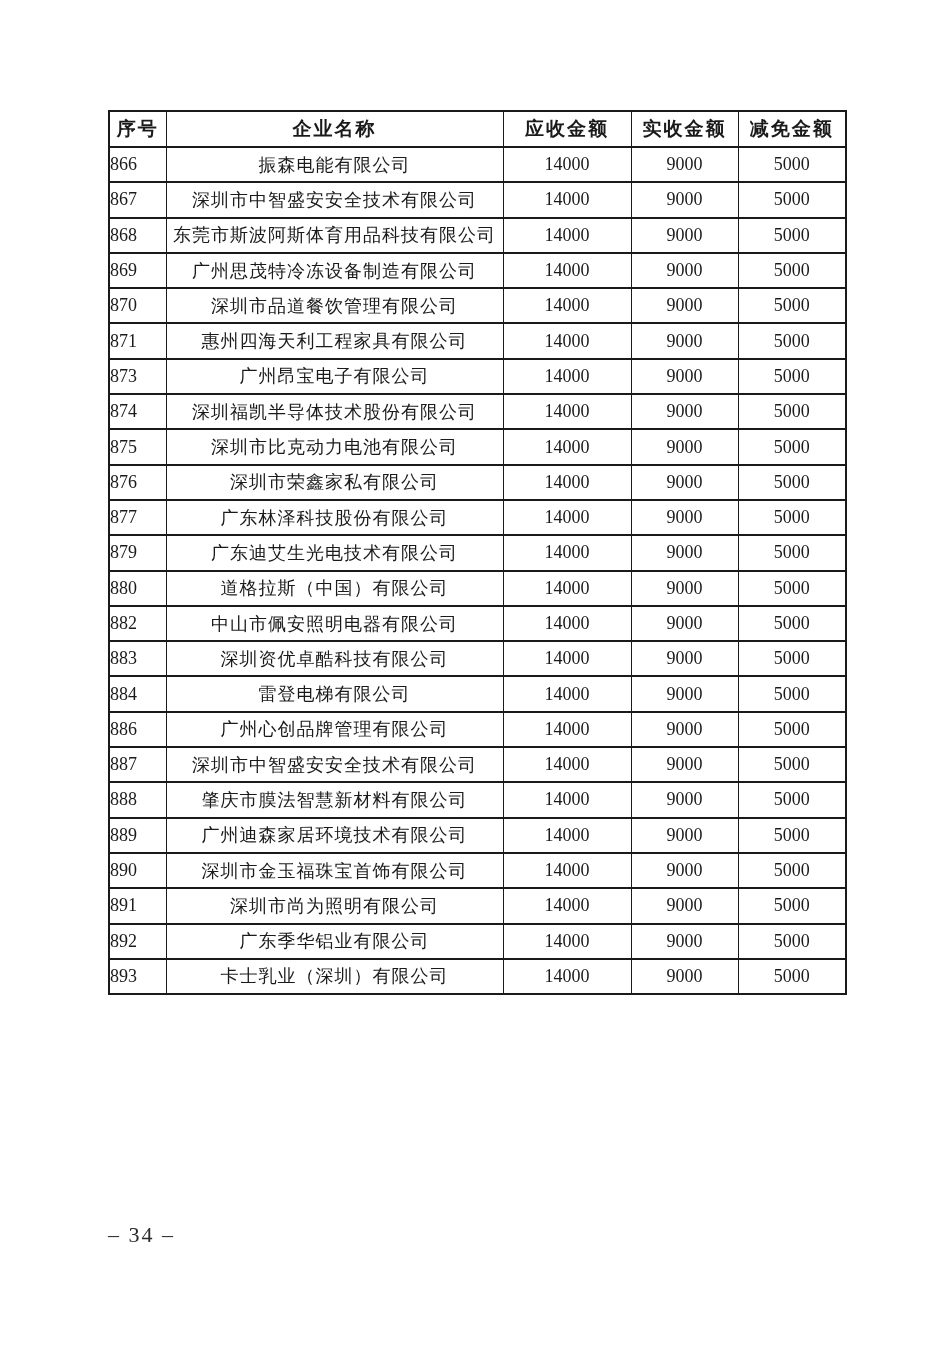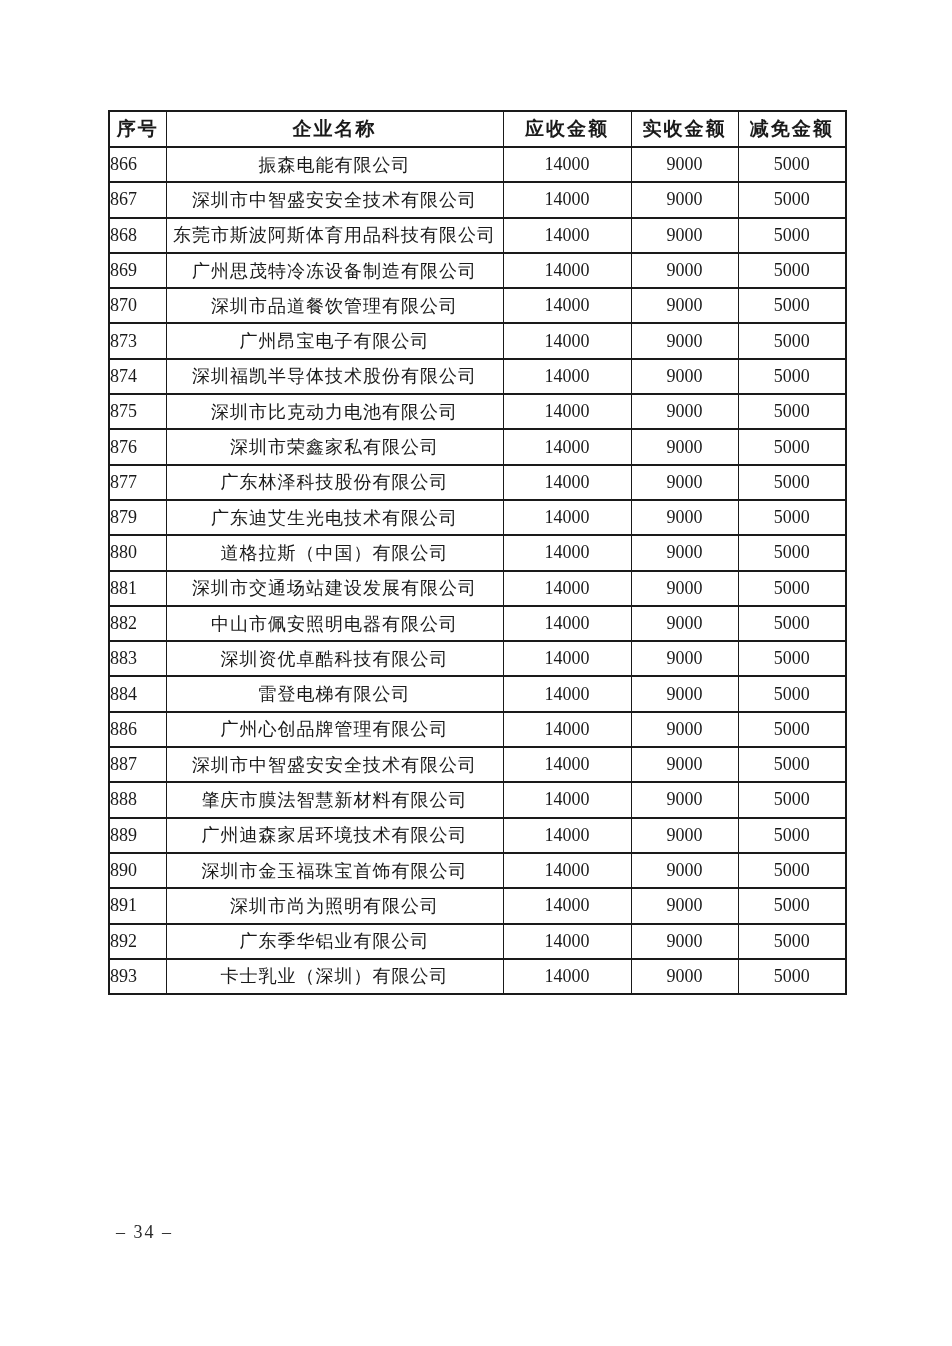--- a/index.html
+++ b/index.html
@@ -55,23 +55,23 @@
   td.c-name {
     text-align: center;
     padding-left: 9px;
     letter-spacing: 1px;
   }
   td.c-amt {
     text-align: center;
   }
   .page-footer {
     position: absolute;
-    left: 116px;
+    left: 108px;
     top: 1222px;
-    font-size: 18px;
+    font-size: 22px;
     letter-spacing: 2px;
     color: #2a2a2a;
   }
 </style>
 </head>
 <body>
 
 <div class="page">
 
   <table class="fee-table">
@@ -125,20 +125,27 @@
   </tr>
 
   <tr>
     <td class="c-no">870</td>
     <td class="c-name">深圳市品道餐饮管理有限公司</td>
     <td class="c-amt">14000</td>
     <td class="c-amt">9000</td>
     <td class="c-amt">5000</td>
   </tr>
 
+  <tr>
+    <td class="c-no">871</td>
+    <td class="c-name">惠州四海天利工程家具有限公司</td>
+    <td class="c-amt">14000</td>
+    <td class="c-amt">9000</td>
+    <td class="c-amt">5000</td>
+  </tr>
 
 
   <tr>
     <td class="c-no">873</td>
     <td class="c-name">广州昂宝电子有限公司</td>
     <td class="c-amt">14000</td>
     <td class="c-amt">9000</td>
     <td class="c-amt">5000</td>
   </tr>
 
@@ -184,27 +191,20 @@
   </tr>
 
   <tr>
     <td class="c-no">880</td>
     <td class="c-name">道格拉斯（中国）有限公司</td>
     <td class="c-amt">14000</td>
     <td class="c-amt">9000</td>
     <td class="c-amt">5000</td>
   </tr>
 
-  <tr>
-    <td class="c-no">881</td>
-    <td class="c-name">深圳市交通场站建设发展有限公司</td>
-    <td class="c-amt">14000</td>
-    <td class="c-amt">9000</td>
-    <td class="c-amt">5000</td>
-  </tr>
 
   <tr>
     <td class="c-no">882</td>
     <td class="c-name">中山市佩安照明电器有限公司</td>
     <td class="c-amt">14000</td>
     <td class="c-amt">9000</td>
     <td class="c-amt">5000</td>
   </tr>
 
   <tr>

